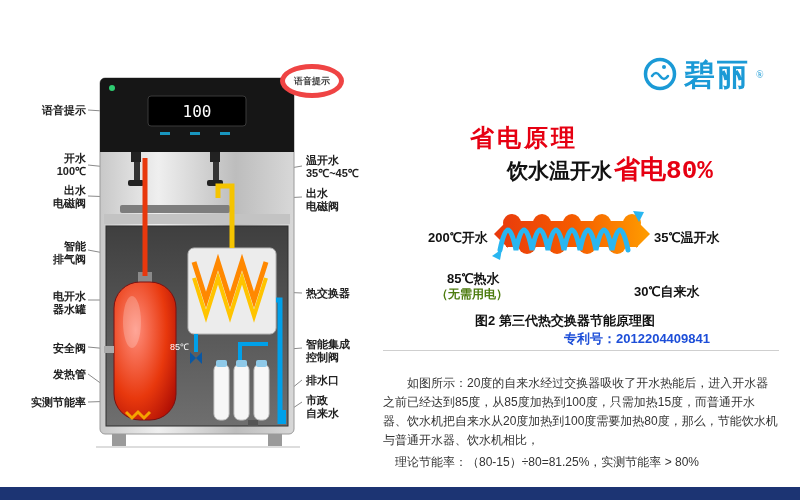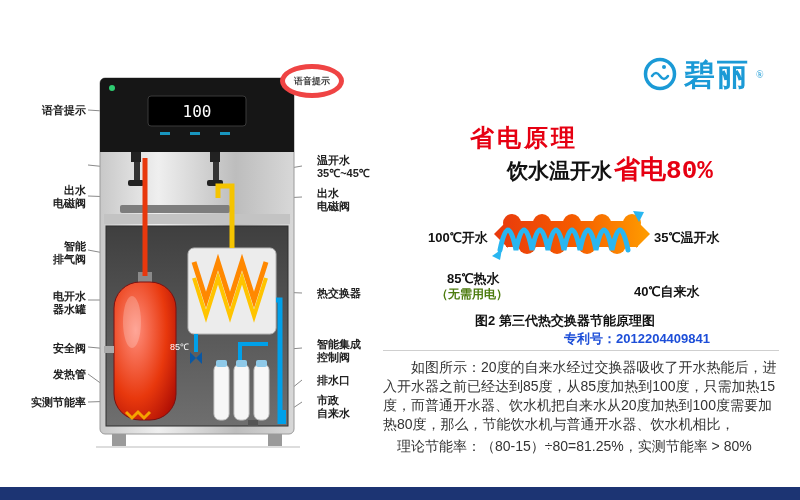--- a/index.html
+++ b/index.html
@@ -2,21 +2,21 @@
 <html><head>
 <meta charset="utf-8">
 <style>
   html,body{margin:0;padding:0;background:#fff;}
   .stage{position:relative;width:800px;height:500px;background:#ffffff;overflow:hidden;
          font-family:"Liberation Sans",sans-serif;color:#222;}
   
   .lbl{position:absolute;font-size:11px;font-weight:bold;color:#222;line-height:1.2;
        white-space:pre-line;}
   .lbl.l{left:24px;width:62px;text-align:right;}
-  .lbl.r{left:306px;width:74px;text-align:left;margin-left:11px;}
+  .lbl.r{left:306px;width:74px;text-align:left;}
   .bubble{position:absolute;left:280px;top:64px;width:54px;height:24px;border:5px solid #ef4444;
           border-radius:50%;background:#fff;display:flex;align-items:center;justify-content:center;
           font-size:9px;font-weight:bold;color:#444;z-index:5;}
   .machine-svg{position:absolute;left:0;top:0;}
   
   .brand{position:absolute;left:642px;top:56px;display:flex;align-items:center;gap:6px;font-family:Liberation Serif, serif;}
   .brand-text{font-size:31px;font-weight:bold;color:#1b9ad6;letter-spacing:2px;line-height:1;}
   .brand-reg{font-size:10px;color:#1b9ad6;vertical-align:top;}
   .title-red{position:absolute;left:470px;top:122px;width:320px;
              color:#e60012;font-size:24px;font-weight:bold;letter-spacing:3px;}
@@ -25,21 +25,21 @@
   .subtitle .blk{font-size:21px;font-weight:bold;color:#111;}
   .subtitle .red{font-size:26px;font-weight:bold;color:#e60012;}
   .exchanger{position:absolute;left:492px;top:204px;}
   .ex-lbl{position:absolute;font-size:13px;font-weight:bold;color:#111;}
   .ex-note{position:absolute;font-size:12px;font-weight:bold;color:#4d7c0f;}
   .caption1{position:absolute;left:420px;top:312px;width:290px;text-align:center;
             font-size:13px;font-weight:bold;color:#111;}
   .caption2{position:absolute;left:420px;top:330px;width:290px;text-align:right;
             font-size:13px;font-weight:bold;color:#1d4ed8;}
   .explain{position:absolute;left:383px;top:350px;width:396px;border-top:1px solid #cfcfcf;
-           padding-top:7px;font-size:14px;line-height:19px;color:#333;}
+           padding-top:23px;font-size:12px;line-height:19px;color:#333;}
   .explain .para{text-indent:2em;}
   .explain .formula{margin-top:3px;text-indent:1em;}
   .footer-bar{position:absolute;left:0;bottom:0;width:800px;height:13px;background:#1c3473;}
 </style>
 </head>
 <body>
 
 <div class="stage">
 
   <svg class="machine-svg" width="380" height="500" viewBox="0 0 380 500">
@@ -149,20 +149,22 @@
 
       <rect x="112" y="434" width="14" height="12" fill="#9a9a9a"></rect>
       <rect x="268" y="434" width="14" height="12" fill="#9a9a9a"></rect>
       <rect x="96" y="446" width="204" height="2" fill="#dddddd"></rect>
     </g>
   </svg>
 
   <div class="bubble">语音提示</div>
 
   <div class="lbl l" style="top:104px">语音提示</div>
+  <div class="lbl l" style="top:152px">开水
+100℃</div>
   <div class="lbl l" style="top:184px">出水
 电磁阀</div>
   <div class="lbl l" style="top:240px">智能
 排气阀</div>
   <div class="lbl l" style="top:290px">电开水
 器水罐</div>
   <div class="lbl l" style="top:342px">安全阀</div>
   <div class="lbl l" style="top:368px">发热管</div>
   <div class="lbl l" style="top:396px">实测节能率</div>
 
@@ -215,25 +217,25 @@
           <circle cx="140" cy="19" r="9"></circle>
         <polygon points="2,30 16,16 16,44"></polygon>
         <polygon points="158,30 144,16 144,44"></polygon>
       </g>
       <path d="M8,46 Q16,6 24,46 Q32,6 40,46 Q48,6 56,46 Q64,6 72,46 Q80,6 88,46 Q96,6 104,46 Q112,6 120,46 Q128,6 136,46" fill="none" stroke="#29b6f0" stroke-width="5" stroke-linecap="round"></path>
       <polygon points="0,52 10,45 8,56" fill="#29b6f0"></polygon>
       <polygon points="152,8 141,7 147,18" fill="#29b6f0"></polygon>
     </svg>
   </div>
 
-  <div class="ex-lbl" style="left:428px;top:229px">100℃开水</div>
+  <div class="ex-lbl" style="left:428px;top:229px">200℃开水</div>
   <div class="ex-lbl" style="left:654px;top:229px">35℃温开水</div>
   <div class="ex-lbl" style="left:447px;top:270px">85℃热水</div>
   <div class="ex-note" style="left:436px;top:286px">（无需用电）</div>
-  <div class="ex-lbl" style="left:634px;top:283px">40℃自来水</div>
+  <div class="ex-lbl" style="left:634px;top:283px">30℃自来水</div>
 
   <div class="caption1">图2 第三代热交换器节能原理图</div>
   <div class="caption2">专利号：2012204409841</div>
 
   <div class="explain">
     <div class="para">如图所示：20度的自来水经过交换器吸收了开水热能后，进入开水器之前已经达到85度，从85度加热到100度，只需加热15度，而普通开水器、饮水机把自来水从20度加热到100度需要加热80度，那么，节能饮水机与普通开水器、饮水机相比，</div>
     <div class="formula">理论节能率：（80-15）÷80=81.25%，实测节能率 &gt; 80%</div>
   </div>
 
   <div class="footer-bar"></div>

